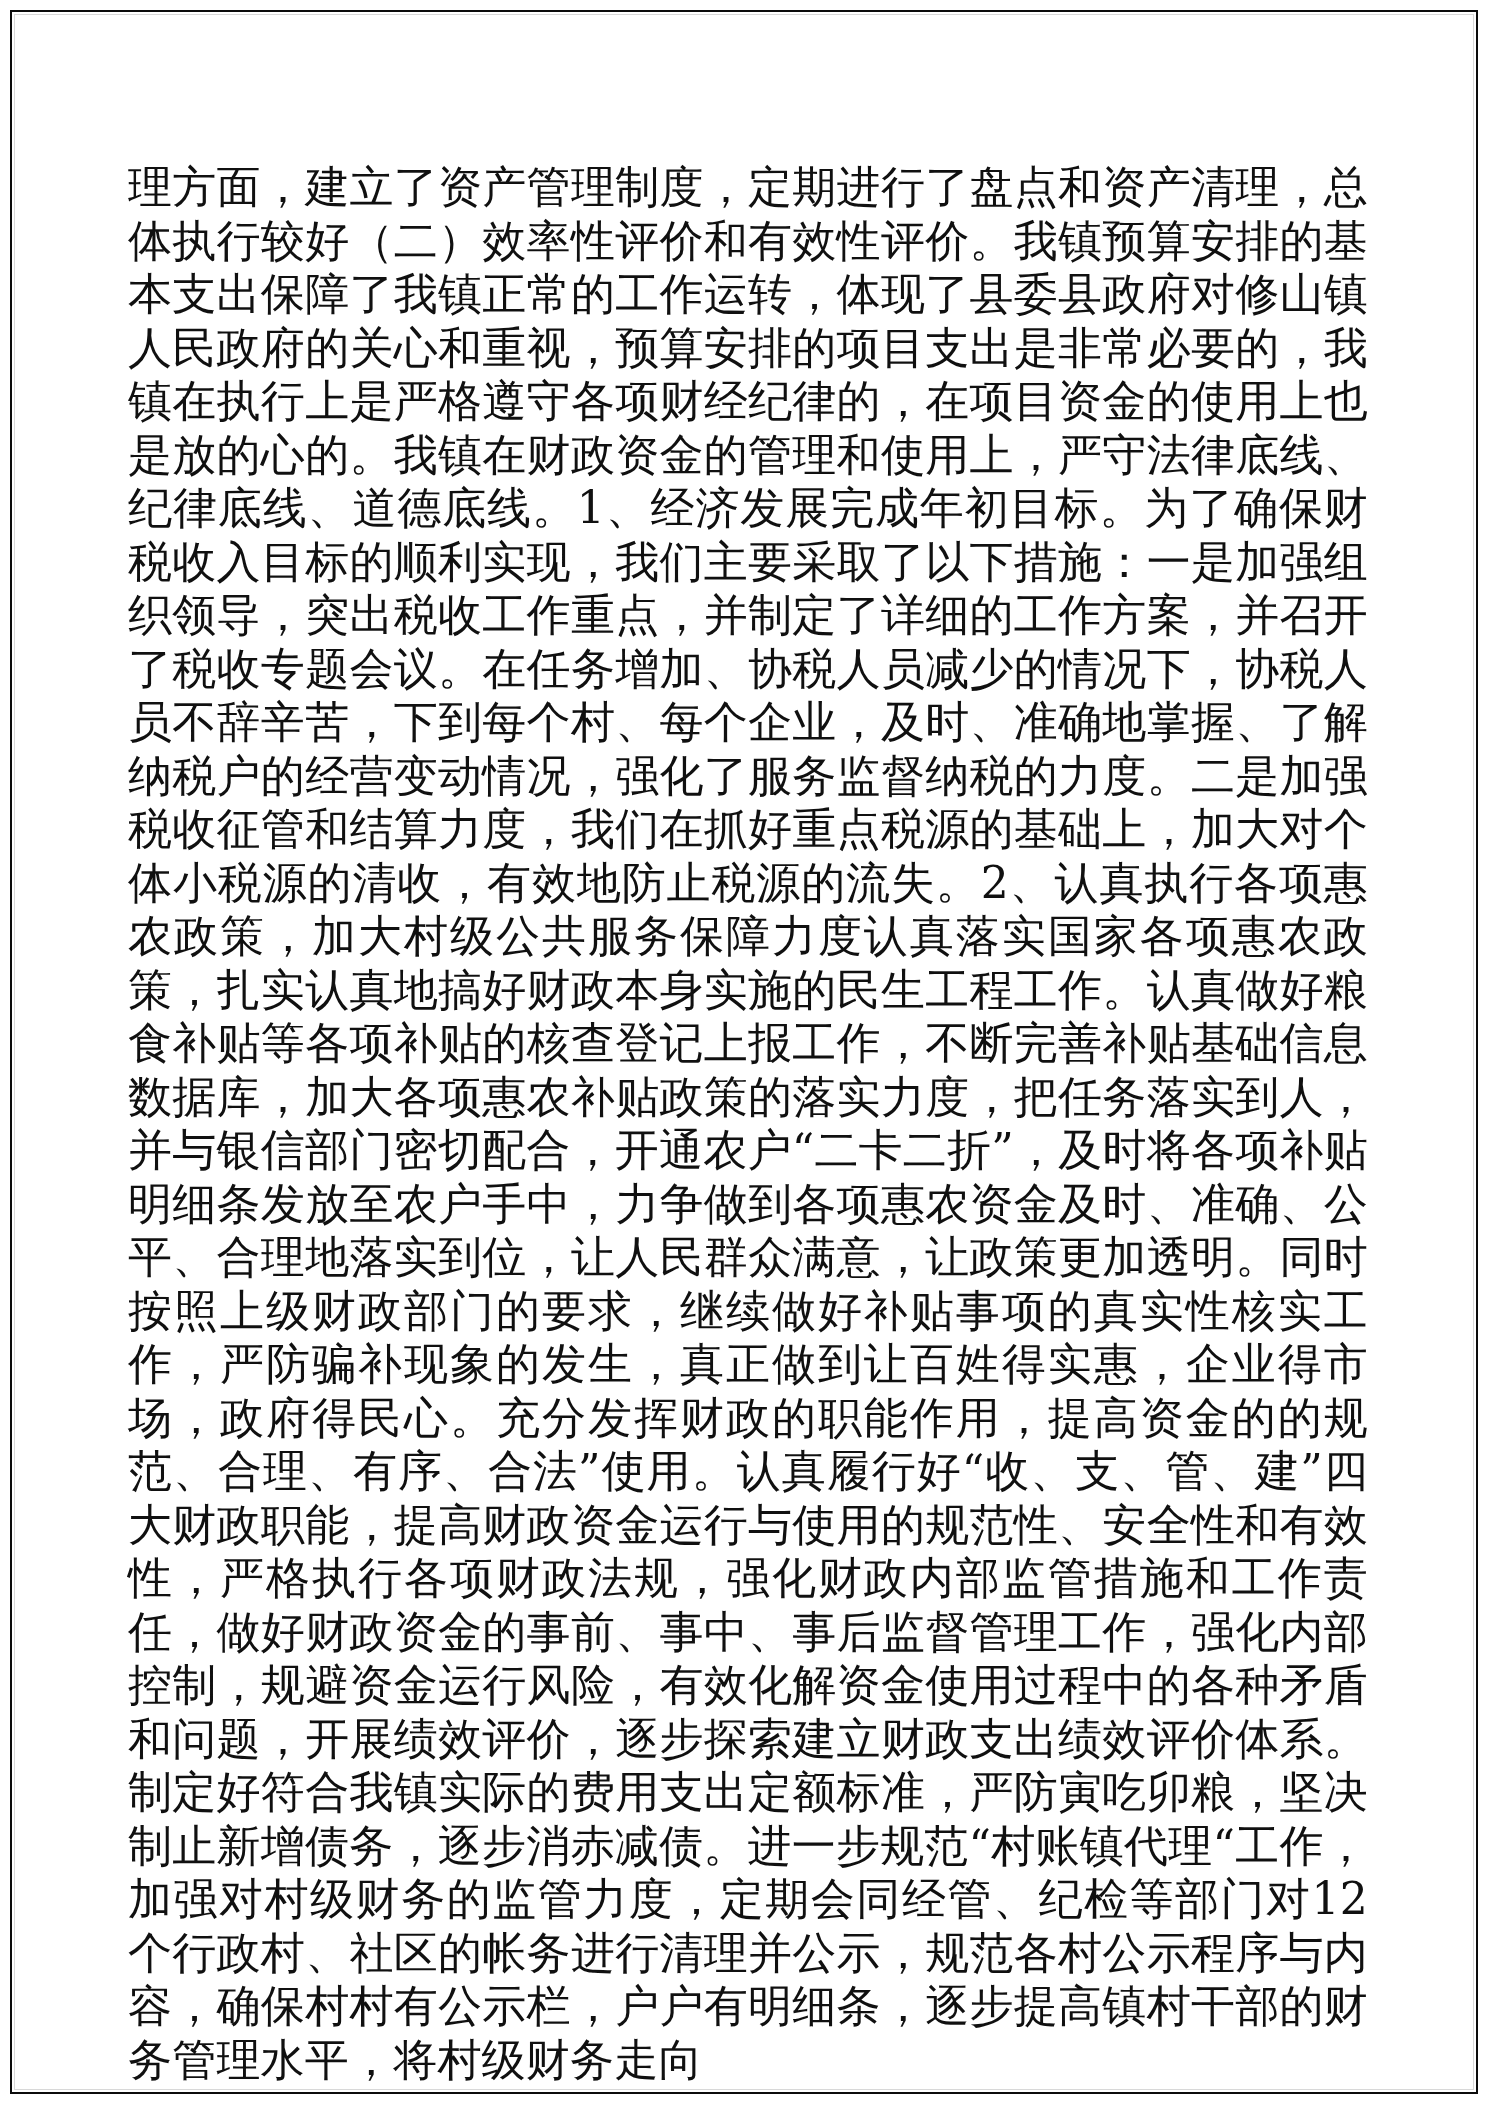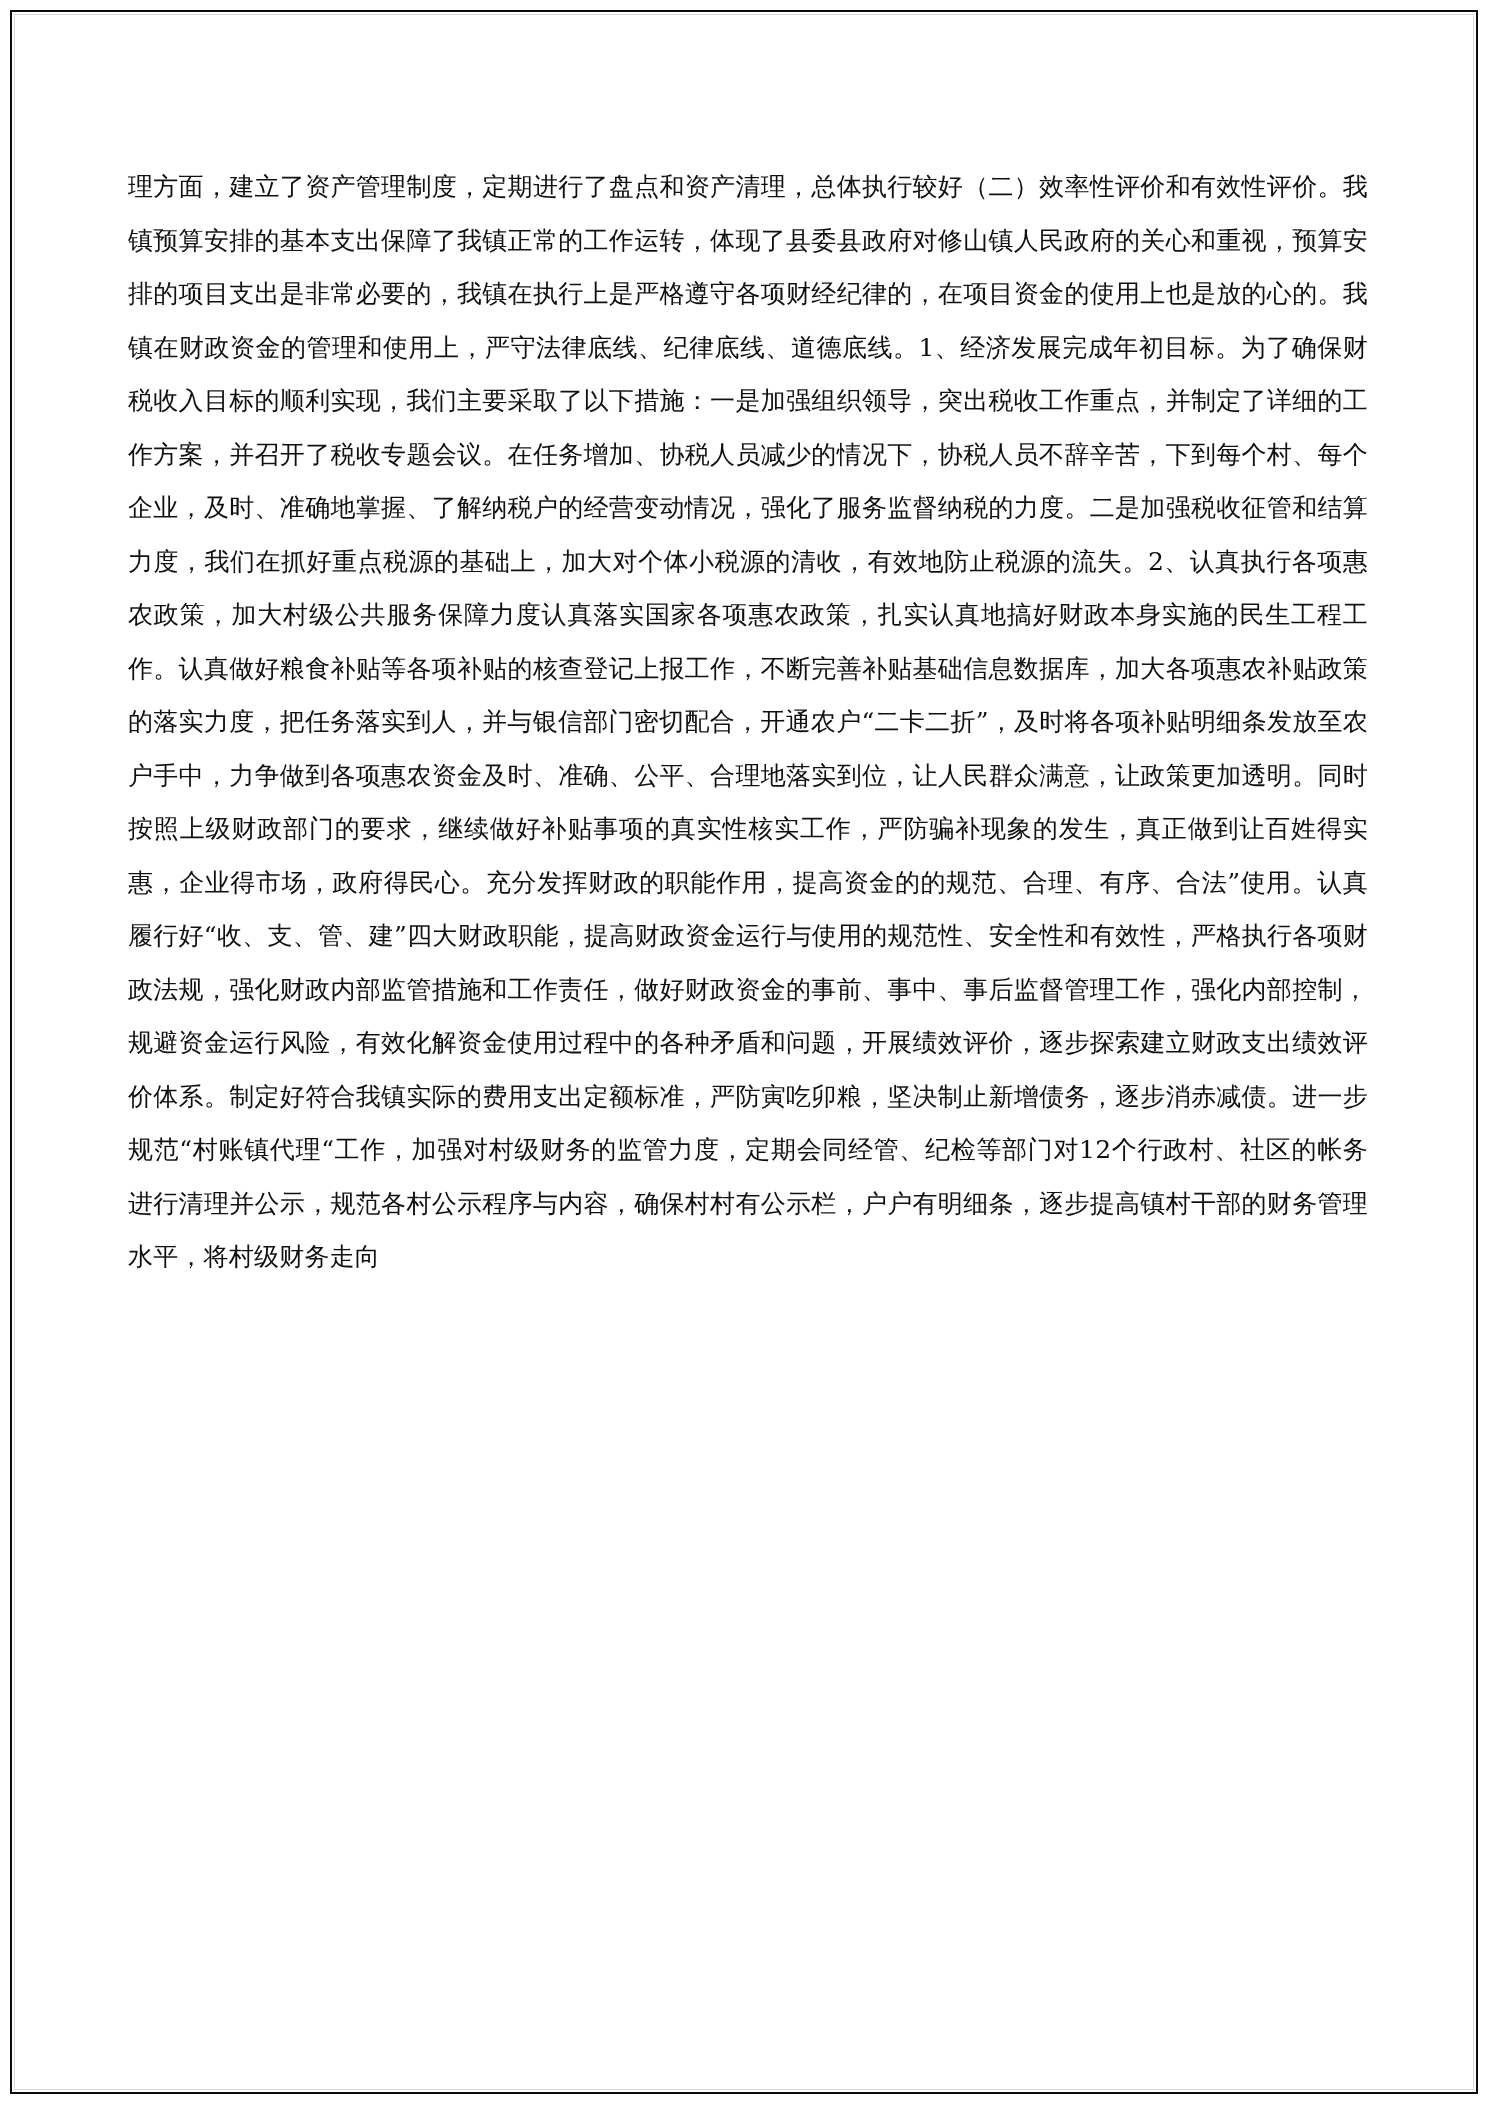--- a/index.html
+++ b/index.html
@@ -43,21 +43,21 @@
   }
   .content {
     position: absolute;
     left: 128px;
     top: 160px;
     width: 1240px;
     box-sizing: border-box;
   }
   .body-text {
     font-family: "DejaVu Serif", "Liberation Serif", serif;
-    font-size: 25px;
+    font-size: 44px;
     line-height: 53.5px;
     color: #101010;
     text-align: justify;
     text-justify: inter-character;
     letter-spacing: 0.2px;
     white-space: pre-wrap;
     word-break: break-all;
     margin: 0;
   }
 </style>

